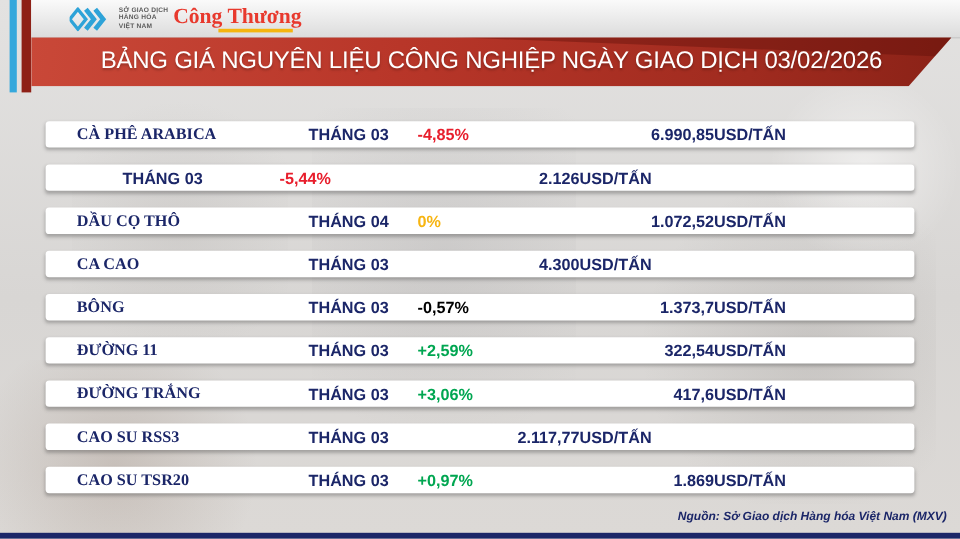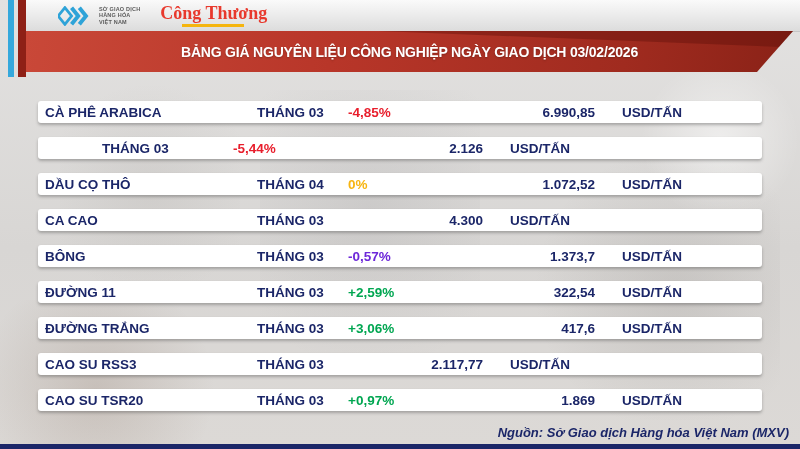--- a/index.html
+++ b/index.html
@@ -26,60 +26,60 @@
   .header-band{
     position:absolute;left:26px;top:0;width:774px;height:31px;
     background:linear-gradient(180deg,#fafafa,#dcdcdc);
     border-bottom:1px solid #c6c6c6;
     display:flex;align-items:center;
   }
   .logo-wrap{display:flex;align-items:center;margin-left:32px;}
   .mxv-icon{display:block;}
   .org-name{margin-left:5px;font-size:5.5px;font-weight:bold;color:#5a5a5a;line-height:6.5px;letter-spacing:.2px;}
   .brand{
-    margin-left:20px;font-family:"Liberation Serif","DejaVu Serif",serif;
+    margin-left:4px;font-family:"Liberation Serif","DejaVu Serif",serif;
     font-weight:bold;font-size:18px;color:#e8392d;line-height:18px;position:relative;top:-1px;
   }
   .brand-bar{height:3px;width:62px;background:#f5b50f;margin-left:42px;margin-top:1px;}
 
   
   .banner{
     position:absolute;left:26px;top:31px;width:767px;height:41px;
     background:linear-gradient(100deg,#c94838 0%,#b83629 40%,#a02b1f 78%,#8a2217 100%);
     clip-path:polygon(0 0,100% 0,calc(100% - 36px) 100%,0 100%);
     display:flex;align-items:center;justify-content:center;
   }
   .banner::before{
     content:"";position:absolute;inset:0;
     background:rgba(90,12,8,.38);
     clip-path:polygon(46% 0,100% 0,100% 40%);
   }
   .banner-title{
-    position:relative;color:#fff;font-weight:bold;font-size:14px;letter-spacing:-.2px;
+    position:relative;color:#fff;font-weight:normal;font-size:20px;letter-spacing:-.2px;
     text-shadow:0 1px 2px rgba(0,0,0,.25);white-space:nowrap;
   }
 
   
   .price-table{position:absolute;left:38px;top:101px;width:724px;}
   .row{
     height:22px;margin-bottom:14px;background:#fff;border-radius:3px;
     box-shadow:0 2px 3px rgba(60,60,60,.35);
     display:grid;grid-template-columns:195px 115px 135px 112px auto;
     align-items:center;font-weight:bold;font-size:13.5px;color:#1b2668;
   }
-  .cell-name{padding-left:7px;white-space:nowrap;}
+  .cell-name{padding-left:26px;white-space:nowrap;font-family:Liberation Serif, serif;}
   .cell-month{text-align:center;}
   .cell-change{}
   .cell-price{text-align:right;}
-  .cell-unit{padding-left:27px;white-space:nowrap;}
+  .cell-unit{white-space:nowrap;}
 
   
   .source-note{
     position:absolute;right:11px;top:425px;
-    font-style:italic;font-weight:bold;font-size:13px;color:#1b2668;
+    font-style:italic;font-weight:bold;font-size:10px;color:#1b2668;
   }
   .bottom-bar{position:absolute;left:0;bottom:0;width:800px;height:5px;background:#1b2668;}
 </style>
 </head>
 <body>
 
 <div class="bg-collage">
   <div class="blob b1"></div>
   <div class="blob b2"></div>
   <div class="blob b3"></div>
@@ -136,21 +136,21 @@
     </div>
     <div class="row">
       <div class="cell-name">CA CAO</div>
       <div class="cell-month">THÁNG 03</div>
       <div class="cell-price">4.300</div>
       <div class="cell-unit">USD/TẤN</div>
     </div>
     <div class="row">
       <div class="cell-name">BÔNG</div>
       <div class="cell-month">THÁNG 03</div>
-      <div class="cell-change" style="color: #6d28d9;">-0,57%</div>
+      <div class="cell-change" style="color: #000000;">-0,57%</div>
       <div class="cell-price">1.373,7</div>
       <div class="cell-unit">USD/TẤN</div>
     </div>
     <div class="row">
       <div class="cell-name">ĐƯỜNG 11</div>
       <div class="cell-month">THÁNG 03</div>
       <div class="cell-change" style="color: rgb(0, 166, 81);">+2,59%</div>
       <div class="cell-price">322,54</div>
       <div class="cell-unit">USD/TẤN</div>
     </div>

